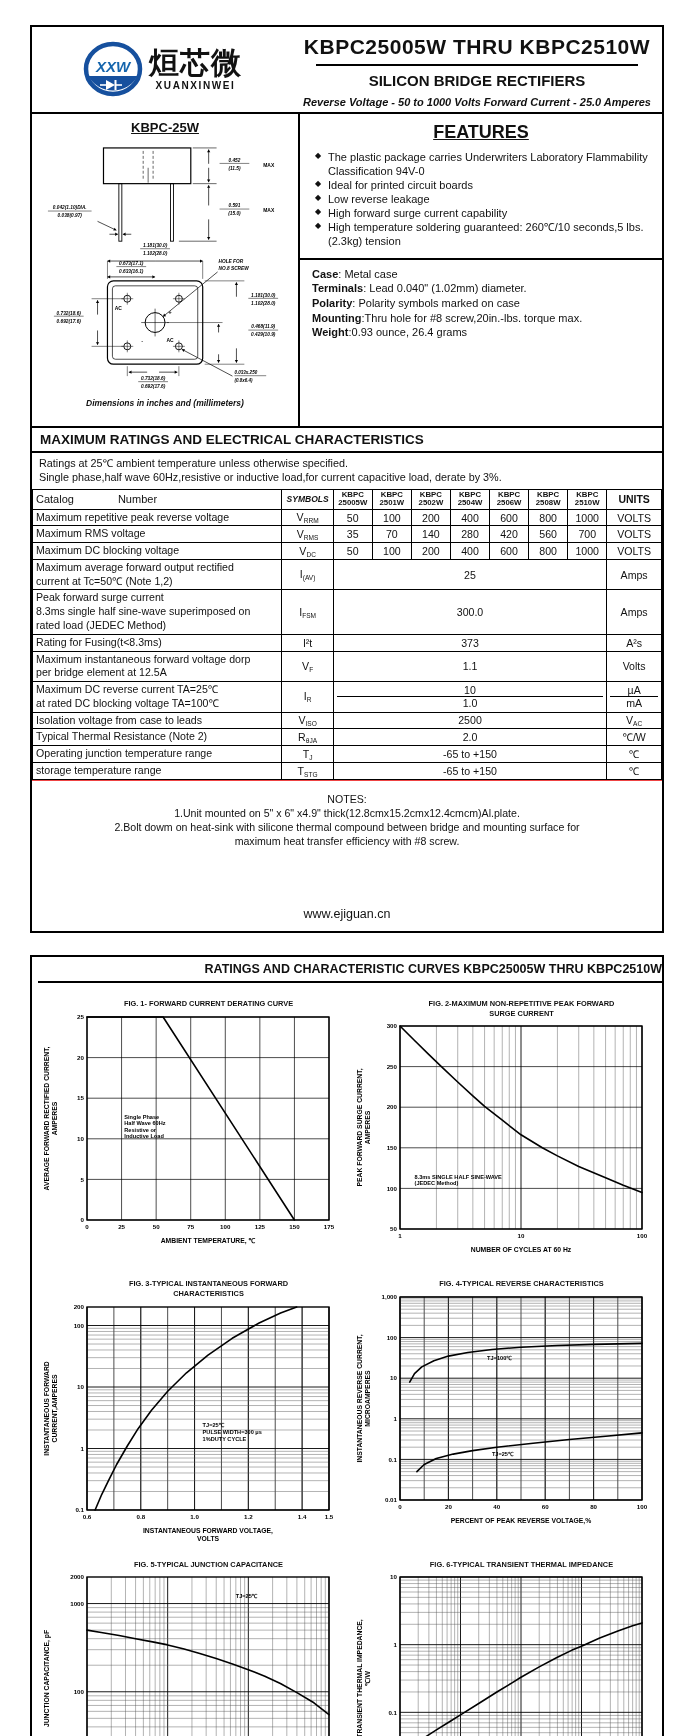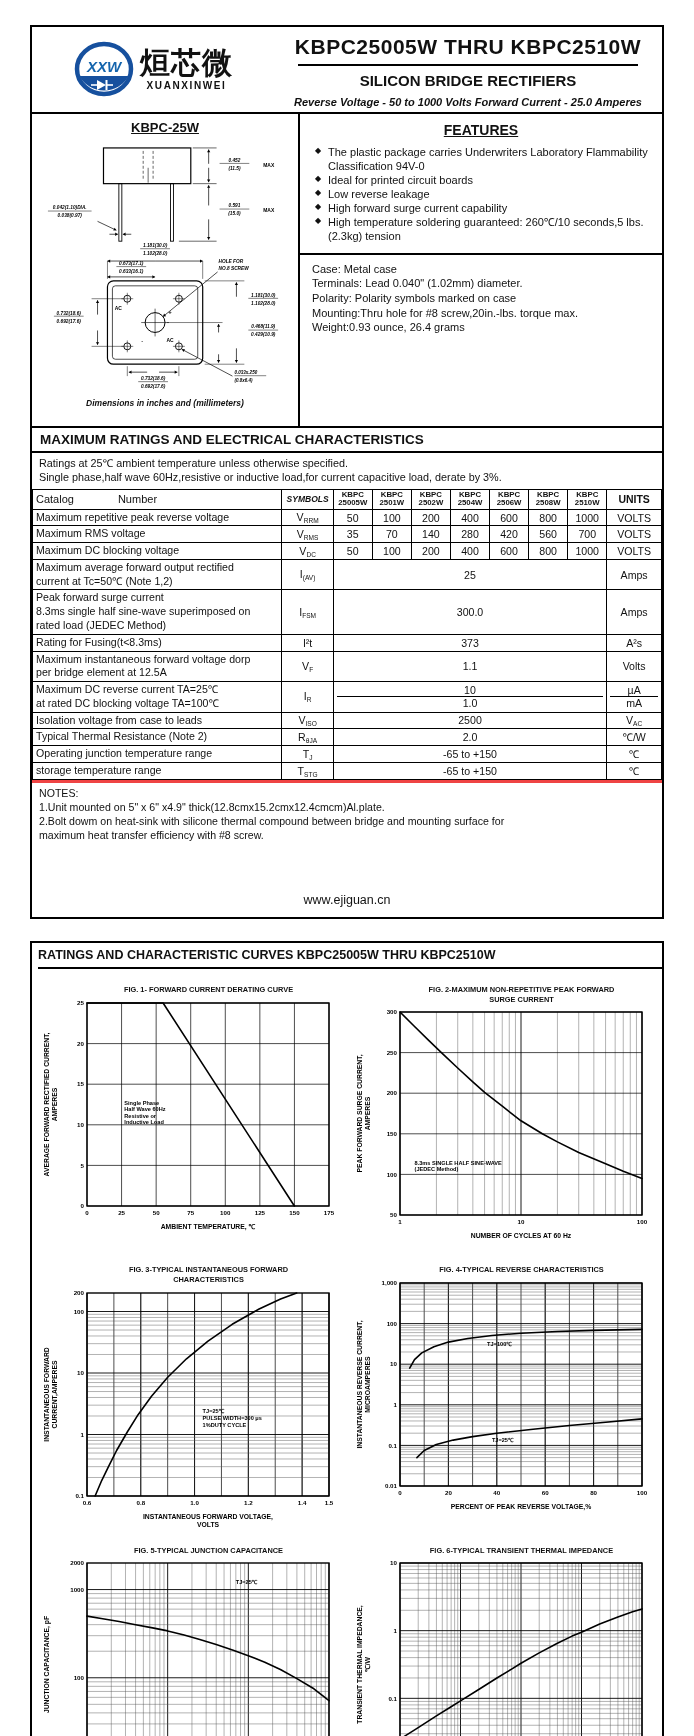--- a/index.html
+++ b/index.html
@@ -3,67 +3,67 @@
 <meta charset="utf-8">
 <style>
   html,body{margin:0;padding:0;background:#fff;}
   body{width:694px;color:#111;font-family:"Liberation Sans",sans-serif;-webkit-font-smoothing:antialiased;}
   .page{margin:0 30px;border:2px solid #000;background:#fff;}
   #page1{margin-top:25px;}
   #page2{margin-top:22px;}
 
   
   .hdr{display:flex;border-bottom:2px solid #000;}
-  .logo-wrap{width:228px;display:flex;align-items:center;justify-content:center;gap:5px;padding:10px 7px;}
+  .logo-wrap{width:228px;display:flex;align-items:center;justify-content:center;gap:5px;padding:10px 16px;}
   .logo-text{text-align:center;}
   .logo-cn{font-size:30px;font-weight:700;letter-spacing:1px;line-height:1;}
   .logo-en{font-size:10px;font-weight:700;letter-spacing:1.6px;margin-top:2px;}
   .title-wrap{flex:1;text-align:center;padding:8px 10px 4px;}
   .t1{font-size:21px;font-weight:700;letter-spacing:.5px;}
   .t1-rule{border-bottom:2px solid #000;margin:5px 14px 6px;}
   .t2{font-size:15px;font-weight:700;}
   .tagline{font-size:11px;font-weight:700;font-style:italic;margin-top:7px;}
 
   
   .cols{display:flex;border-bottom:2px solid #000;}
   .col-left{width:262px;border-right:2px solid #000;padding:4px 2px 18px;text-align:center;}
   .pkg-name{font-size:13px;font-weight:700;text-decoration:underline;margin:2px 0;}
   .pkg-caption{font-size:8.5px;font-weight:700;font-style:italic;margin-top:1px;}
   .col-right{flex:1;display:flex;flex-direction:column;}
   .features{padding:6px 12px 9px;border-bottom:2px solid #000;}
   .mech{padding:7px 12px 10px;flex:1;}
-  .sec-title{text-align:center;font-size:14px;font-weight:700;text-decoration:underline;margin:2px 0 7px;}
+  .sec-title{text-align:center;font-size:18px;font-weight:700;text-decoration:underline;margin:2px 0 7px;}
   ul.feat{margin:0;padding:0 0 0 16px;list-style:none;}
   li.feat-item{font-size:11px;line-height:1.28;position:relative;}
   .bullet{position:absolute;left:-13px;top:1px;font-size:8px;}
   .mech-item{font-size:11px;line-height:1.34;}
-  .mech-item b{font-weight:400;}
+  .mech-item b{font-weight:700;}
 
   
   .band{font-size:13.5px;font-weight:700;text-align:left;padding:4px 8px;border-bottom:2px solid #000;}
   .intro{font-size:10.8px;line-height:1.32;padding:3px 7px 4px;}
   table.rt{width:100%;border-collapse:collapse;table-layout:fixed;}
   table.rt th,table.rt td{border:1px solid #000;padding:1px 3px;}
   th.lblh{font-size:11px;font-weight:400;text-align:left;}
   th.lblh .cat{display:inline-block;}
   th.lblh .num{display:inline-block;margin-left:44px;}
   th.symh{font-size:8.5px;font-style:italic;font-weight:700;text-align:center;}
   th.parth{font-size:7.8px;font-weight:700;text-align:center;line-height:1.1;}
   th.unith{font-size:10.5px;font-weight:700;text-align:center;}
   td.lbl{font-size:10.6px;text-align:left;line-height:1.3;}
   td.sym,td.val,td.unit{font-size:10.6px;text-align:center;}
   sub{font-size:.62em;vertical-align:-0.3em;letter-spacing:0;}
   .splitbox div{padding:0 2px;}
   .splitbox div:first-child{border-bottom:1px solid #000;}
   td.nopad{padding:0;}
-  .notes{font-size:10.6px;line-height:1.32;padding:4px 7px;border-top:3px solid #ef4444;}
+  .notes{font-size:10.6px;line-height:1.32;padding:12px 7px;border-top:1px solid #ef4444;text-align:center;}
   .pg-footer{text-align:center;font-size:12.5px;padding:46px 0 10px;}
 
   
-  .band2{font-size:12.5px;font-weight:700;text-align:left;padding:5px 0;border-bottom:2px solid #000;margin-left:6px;}
+  .band2{font-size:12.5px;font-weight:700;text-align:right;padding:5px 0;border-bottom:2px solid #000;margin-left:6px;}
   .figs{display:grid;grid-template-columns:1fr 1fr;justify-items:center;row-gap:10px;padding:16px 2px 2px;}
   .figure{width:304px;}
   .fig-title{font-size:7.4px;font-weight:700;text-align:center;line-height:1.3;padding-left:36px;margin-bottom:1px;}
 </style>
 </head>
 <body>
 
 <div class="page" id="page1">
 
   <div class="hdr">

